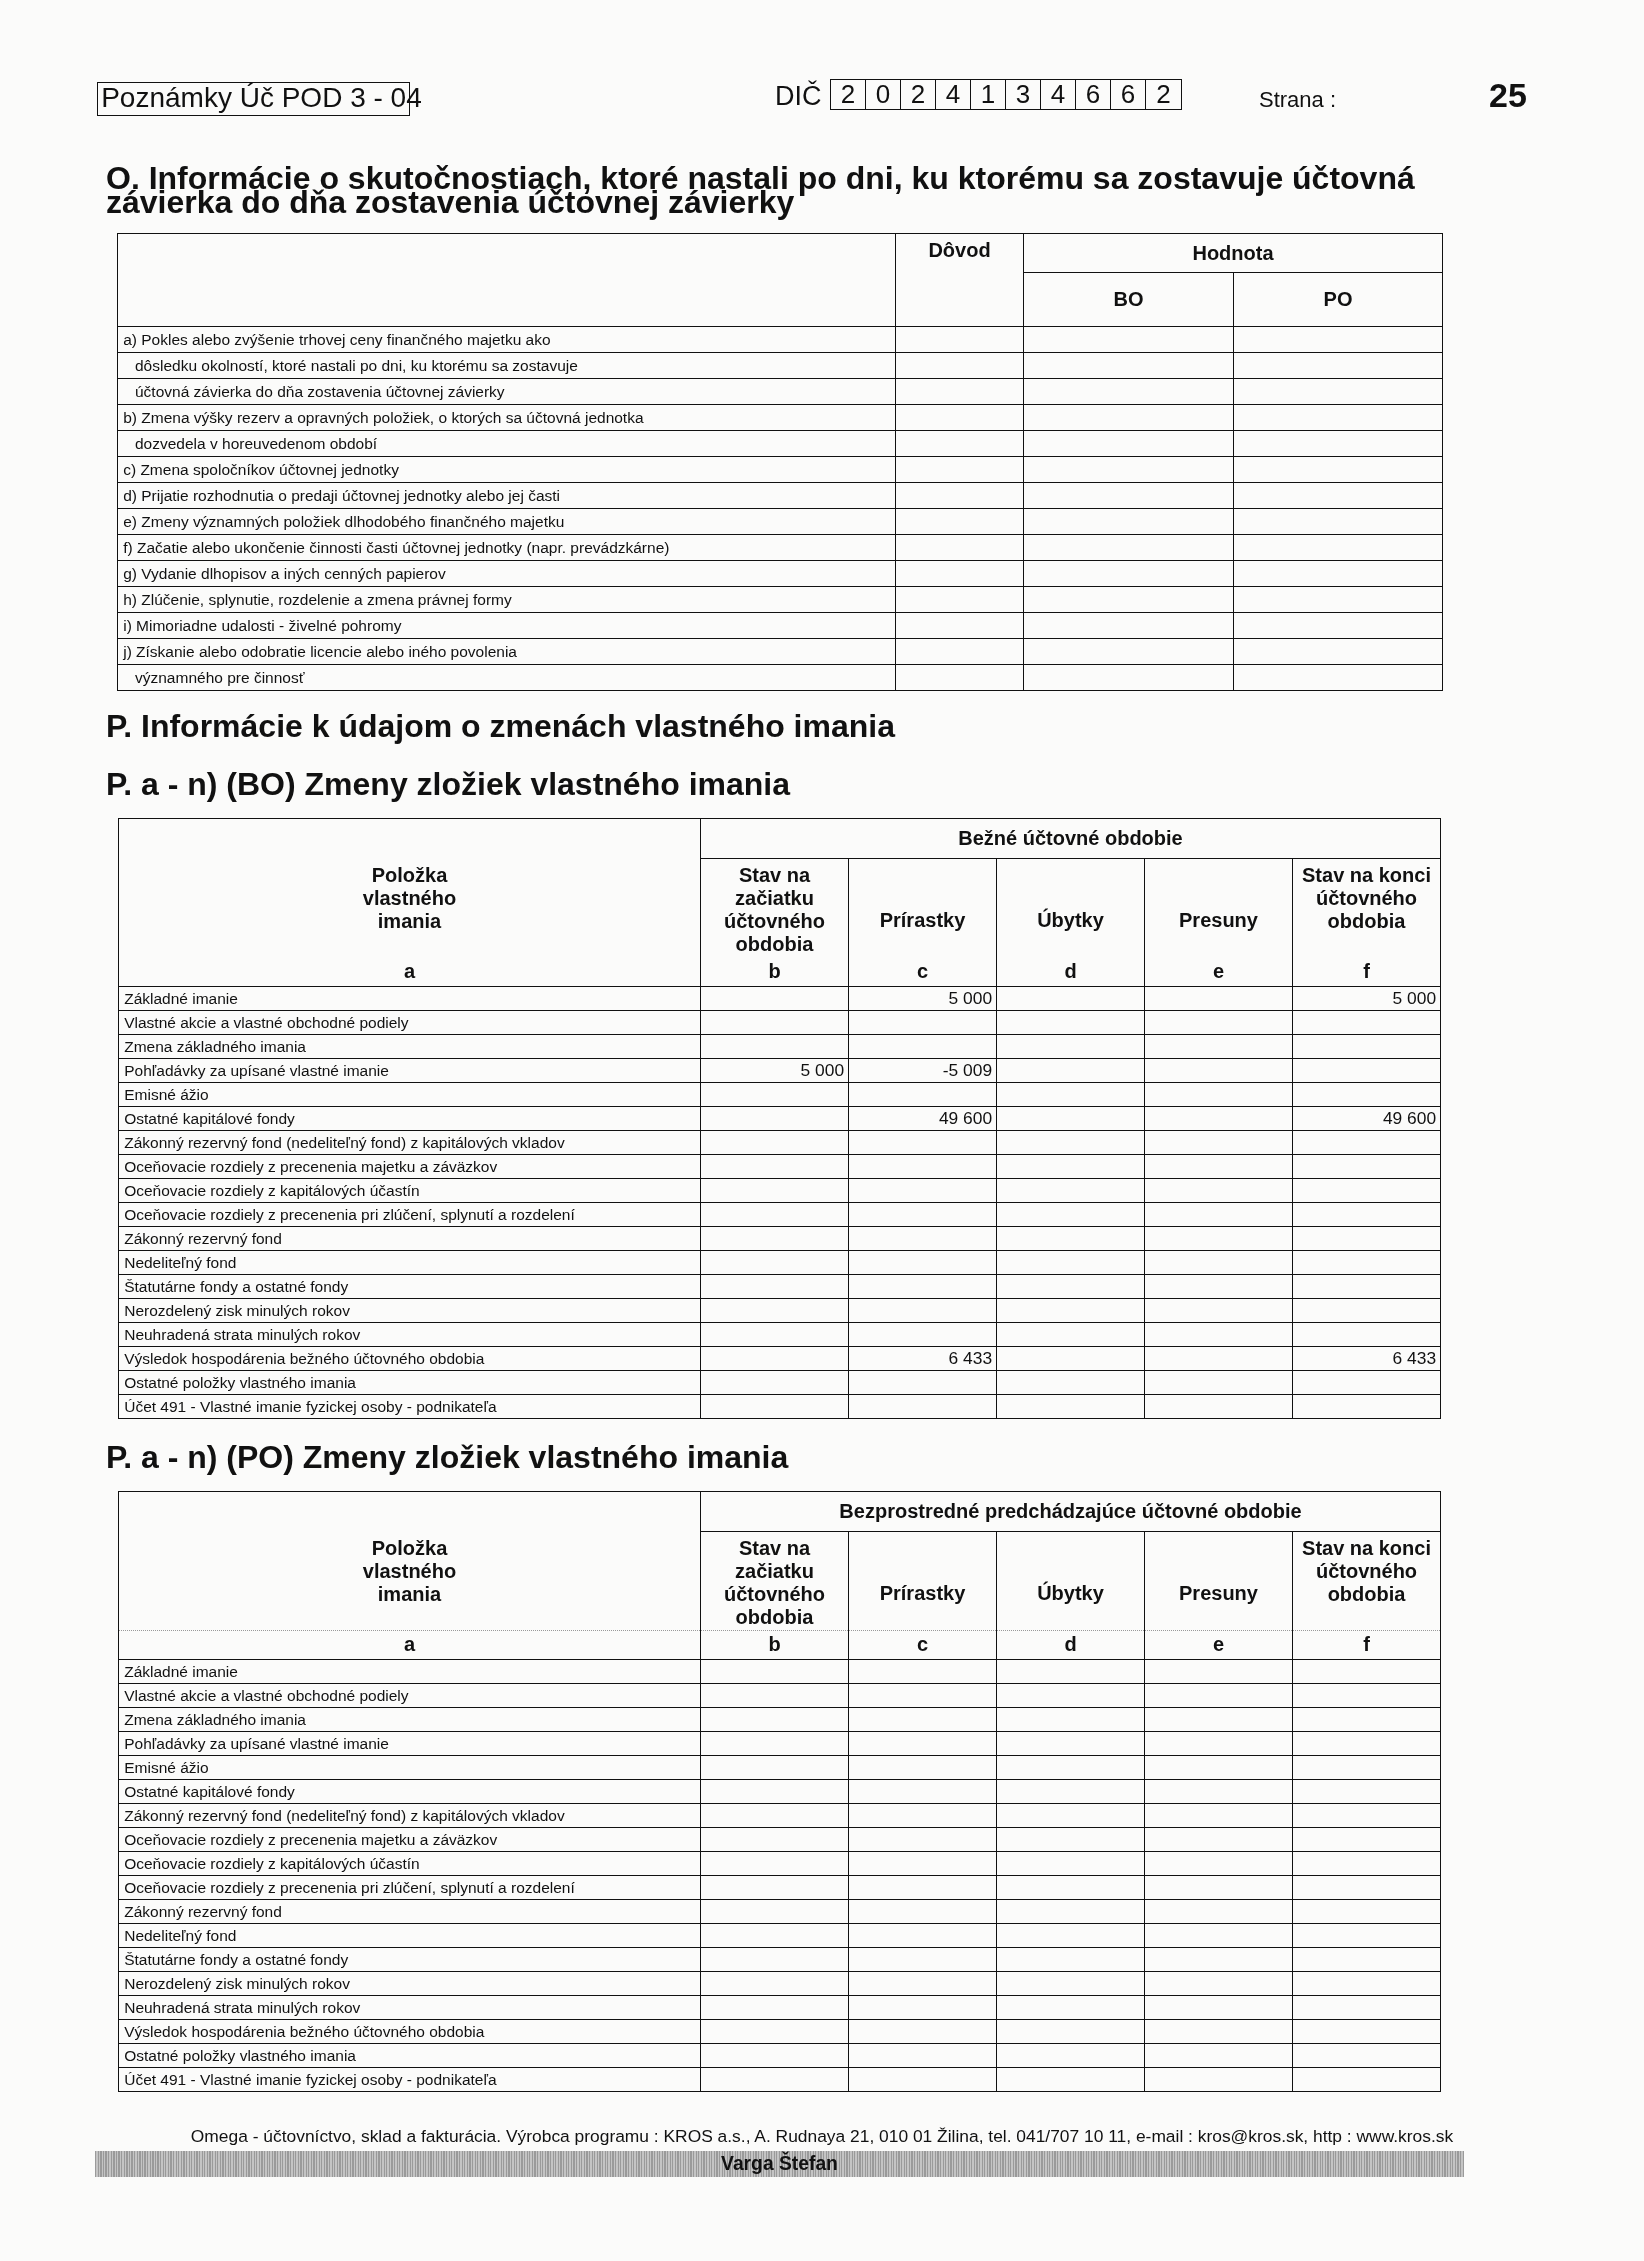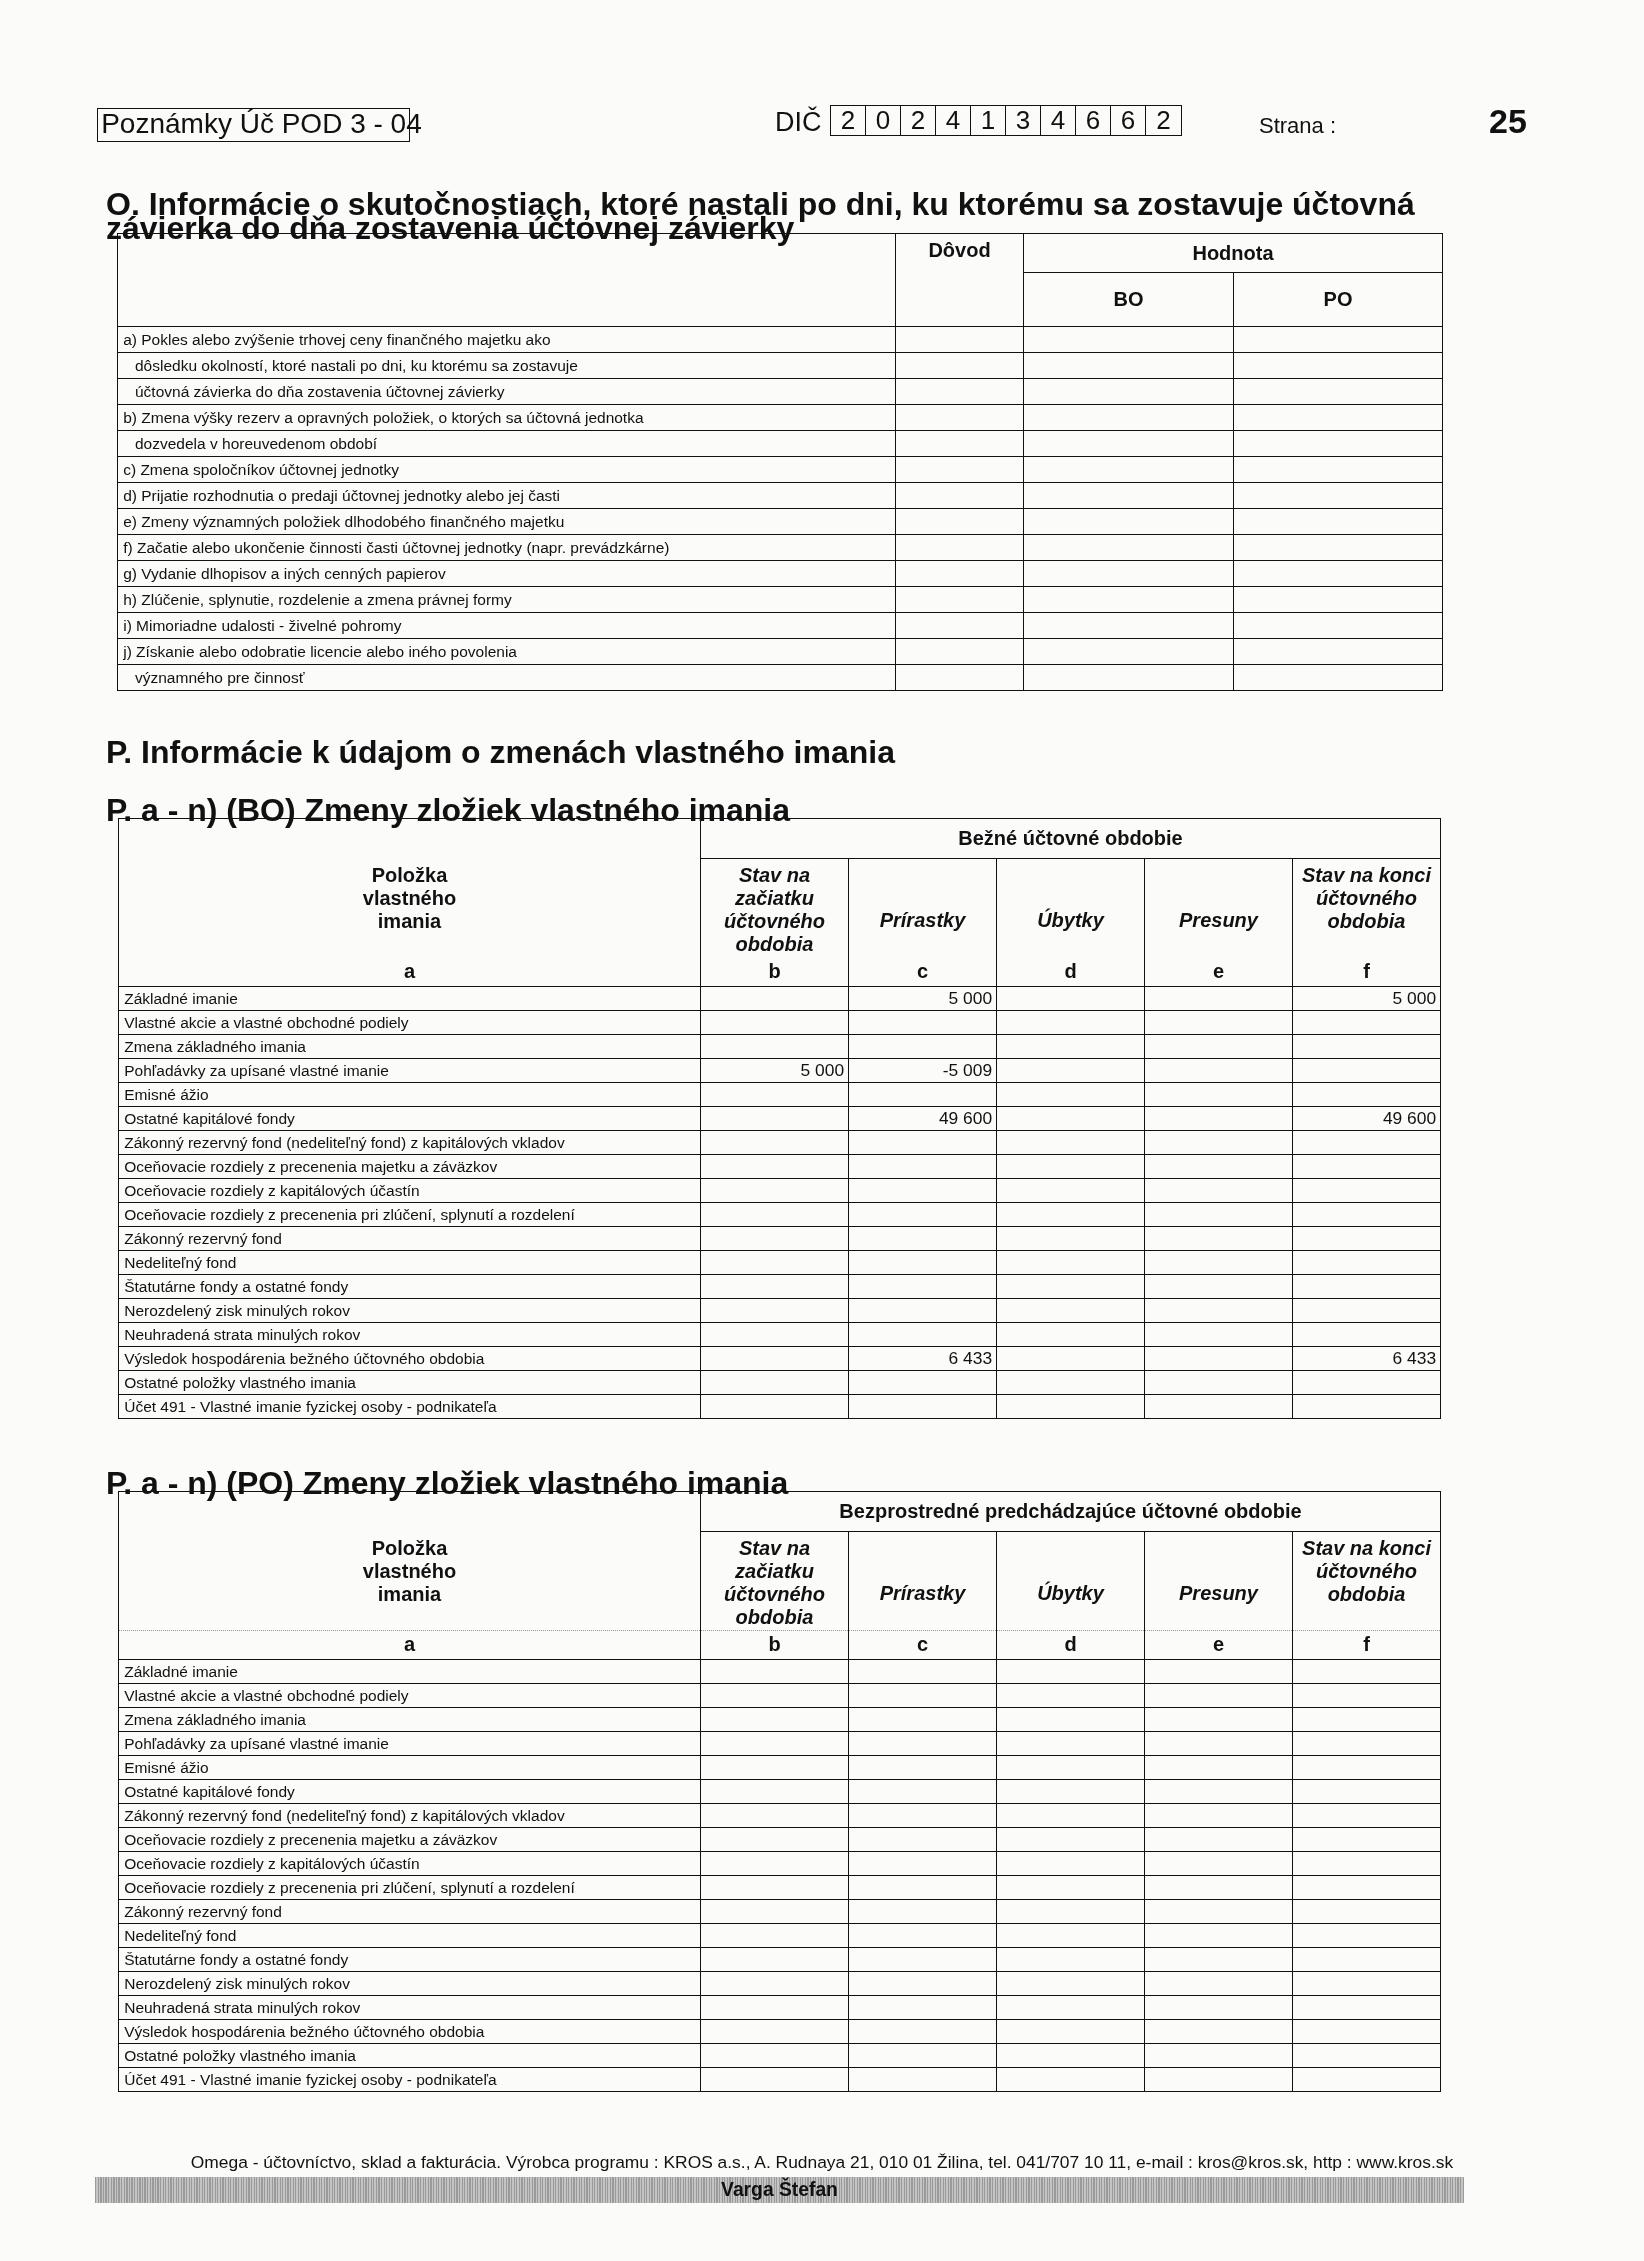--- a/index.html
+++ b/index.html
@@ -2,21 +2,21 @@
 <html style="font-size:10.3px"><head>
 <meta charset="utf-8">
 <style>
   html, body { margin: 0; padding: 0; }
   body {
     width: 1644px; height: 2261px; position: relative; overflow: hidden;
     background: #fbfbfa;
     font-family: "Liberation Sans", "DejaVu Sans", sans-serif;
     color: #111;
   }
-  .abs { position: absolute; margin-top: 26px; }
+  .abs { position: absolute; }
 
   
   .form-id {
     left: 97px; top: 82px; width: 313px; height: 34px;
     border: 1.9px solid #111; box-sizing: border-box;
     font-size: 28px; line-height: 30px; padding-left: 3.2px; white-space: nowrap;
   }
   .dic-label { left: 775px; top: 81px; font-size: 27px; line-height: 30px; }
   .dic-boxes {
     left: 830px; top: 79px; height: 31px; display: flex;
@@ -53,21 +53,21 @@
   #o-table tr.drow td { height: 26px; }
 
   
   .p-table { left: 118px; width: 1321px; }
   #bo-table { top: 818px; }
   #po-table { top: 1491px; }
   .p-table tr.hrow1 td { height: 40px; }
   .p-table tr.hrow2 td { height: 127px; }
   .p-table tr.drow td { height: 24px; }
   .col-head { position: relative; height: 127px; }
-  .col-head .lbl { position: absolute; left: 0; right: 0; top: 50%; transform: translateY(-60%); font-style: italic; }
+  .col-head .lbl { position: absolute; left: 0; right: 0; top: 50%; transform: translateY(-60%); }
   .col-head .lbl.top { top: 5.2px; transform: none; }
   .col-head .letter { position: absolute; left: 0; right: 0; bottom: 2.6px; }
   .col-head .dotted { position: absolute; left: 0; right: 0; bottom: 28px; border-top: 1.3px dotted #999; }
   .pol-head { position: relative; height: 167px; }
   .pol-head .lbl { position: absolute; left: 0; right: 0; top: 45px; }
   .pol-head .letter { position: absolute; left: 0; right: 0; bottom: 2.6px; }
   .pol-head .dotted { position: absolute; left: 0; right: 0; bottom: 28px; border-top: 1.3px dotted #999; }
 
   
   .footer-text { left: 0; width: 1644px; top: 2126px; text-align: center; font-size: 17.4px; line-height: 20.6px; }

